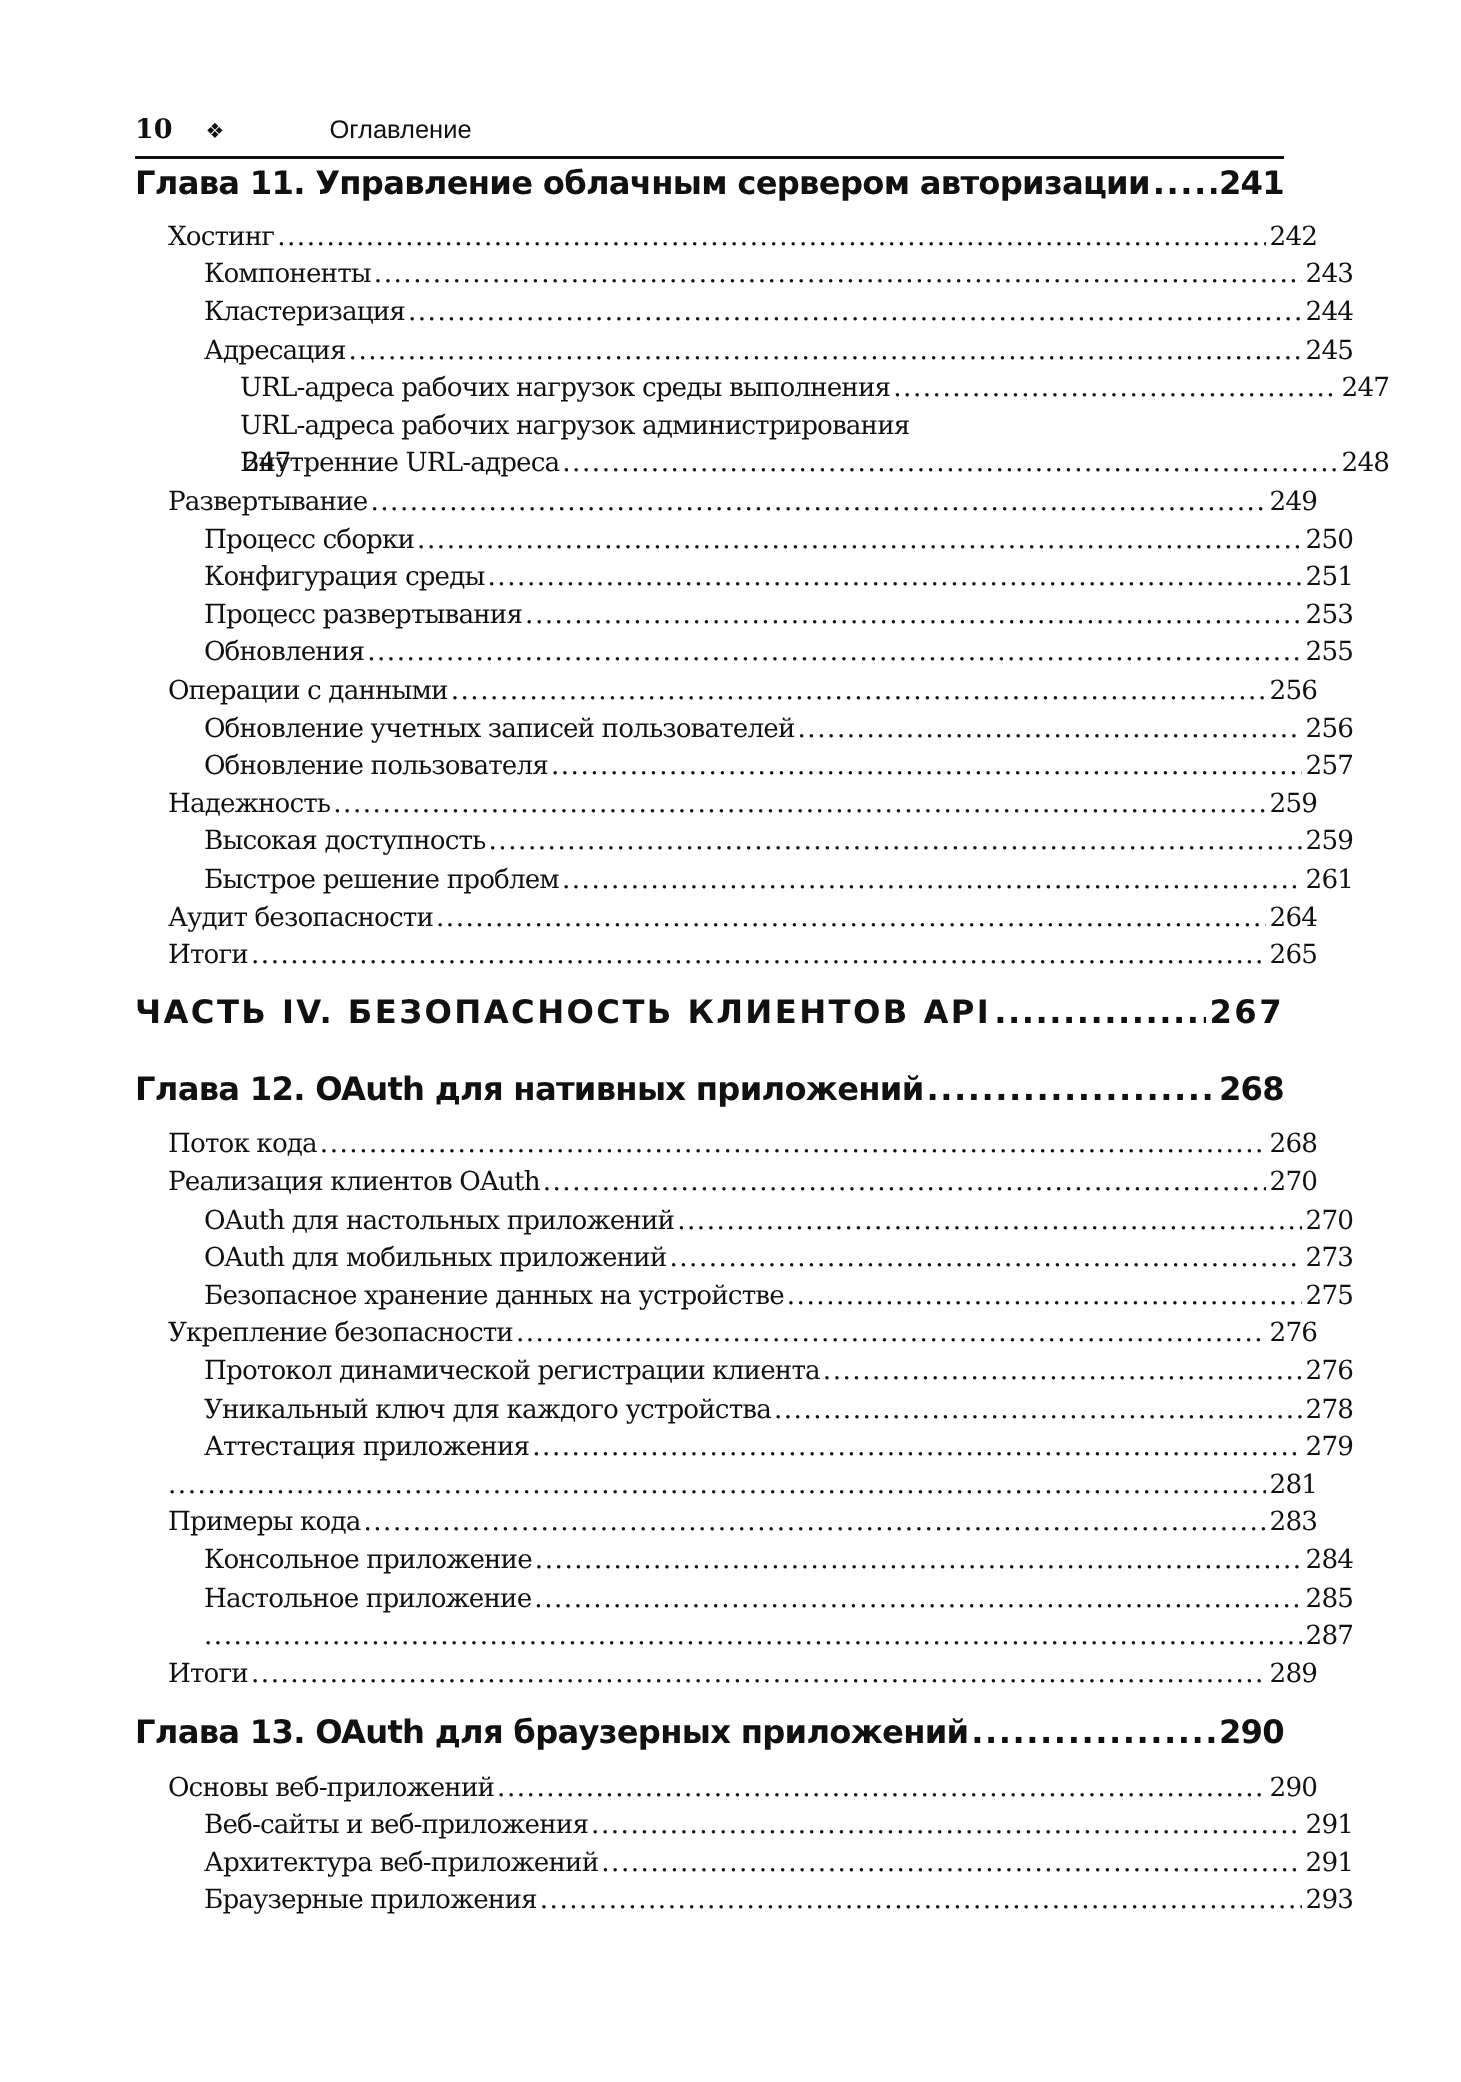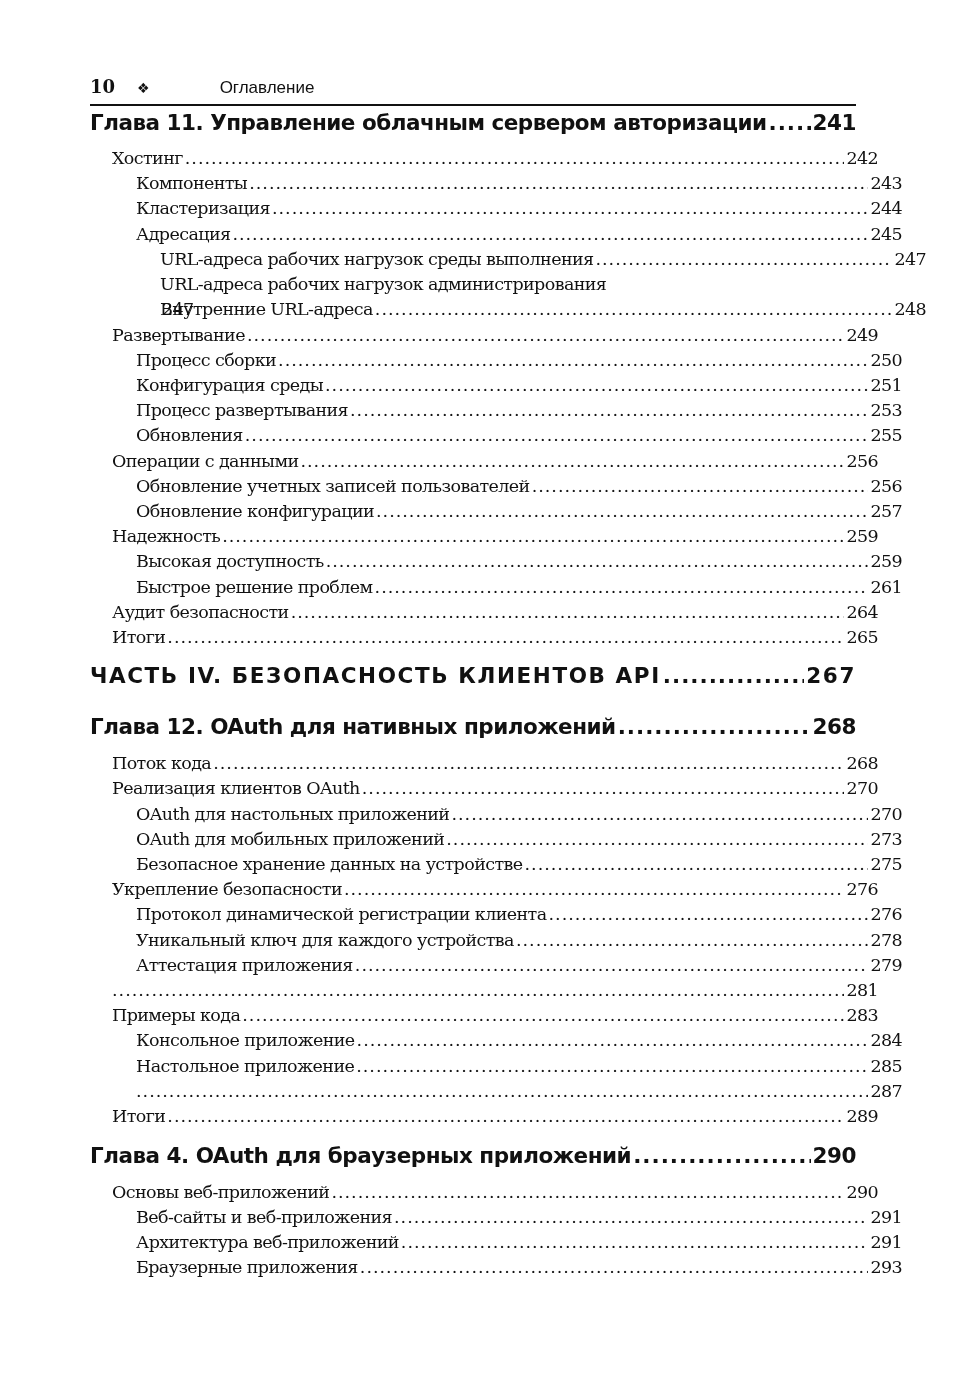--- a/index.html
+++ b/index.html
@@ -102,21 +102,21 @@
       <span class="label">Операции с данными</span>
       <span class="dots"></span>
       <span class="page-num">256</span>
     </div>
     <div class="toc-row entry lvl2" style="position: absolute; left: 90px; width: 766px; top: 474px;">
       <span class="label">Обновление учетных записей пользователей</span>
       <span class="dots"></span>
       <span class="page-num">256</span>
     </div>
     <div class="toc-row entry lvl2" style="position: absolute; left: 90px; width: 766px; top: 499px;">
-      <span class="label">Обновление конфигурации</span>
+      <span class="label">Обновление пользователя</span>
       <span class="dots"></span>
       <span class="page-num">257</span>
     </div>
     <div class="toc-row entry lvl1" style="position: absolute; left: 90px; width: 766px; top: 524px;">
       <span class="label">Надежность</span>
       <span class="dots"></span>
       <span class="page-num">259</span>
     </div>
     <div class="toc-row entry lvl2" style="position: absolute; left: 90px; width: 766px; top: 549px;">
       <span class="label">Высокая доступность</span>
@@ -215,21 +215,21 @@
     <div class="toc-row entry lvl2" style="position: absolute; left: 90px; width: 766px; top: 1079px;">
       <span class="dots"></span>
       <span class="page-num">287</span>
     </div>
     <div class="toc-row entry lvl1" style="position: absolute; left: 90px; width: 766px; top: 1104px;">
       <span class="label">Итоги</span>
       <span class="dots"></span>
       <span class="page-num">289</span>
     </div>
     <div class="toc-row chapter" style="position: absolute; left: 90px; width: 766px; top: 1139px;">
-      <span class="label">Глава 4. OAuth для браузерных приложений</span>
+      <span class="label">Глава 13. OAuth для браузерных приложений</span>
       <span class="dots"></span>
       <span class="page-num">290</span>
     </div>
     <div class="toc-row entry lvl1" style="position: absolute; left: 90px; width: 766px; top: 1180px;">
       <span class="label">Основы веб-приложений</span>
       <span class="dots"></span>
       <span class="page-num">290</span>
     </div>
     <div class="toc-row entry lvl2" style="position: absolute; left: 90px; width: 766px; top: 1205px;">
       <span class="label">Веб-сайты и веб-приложения</span>

